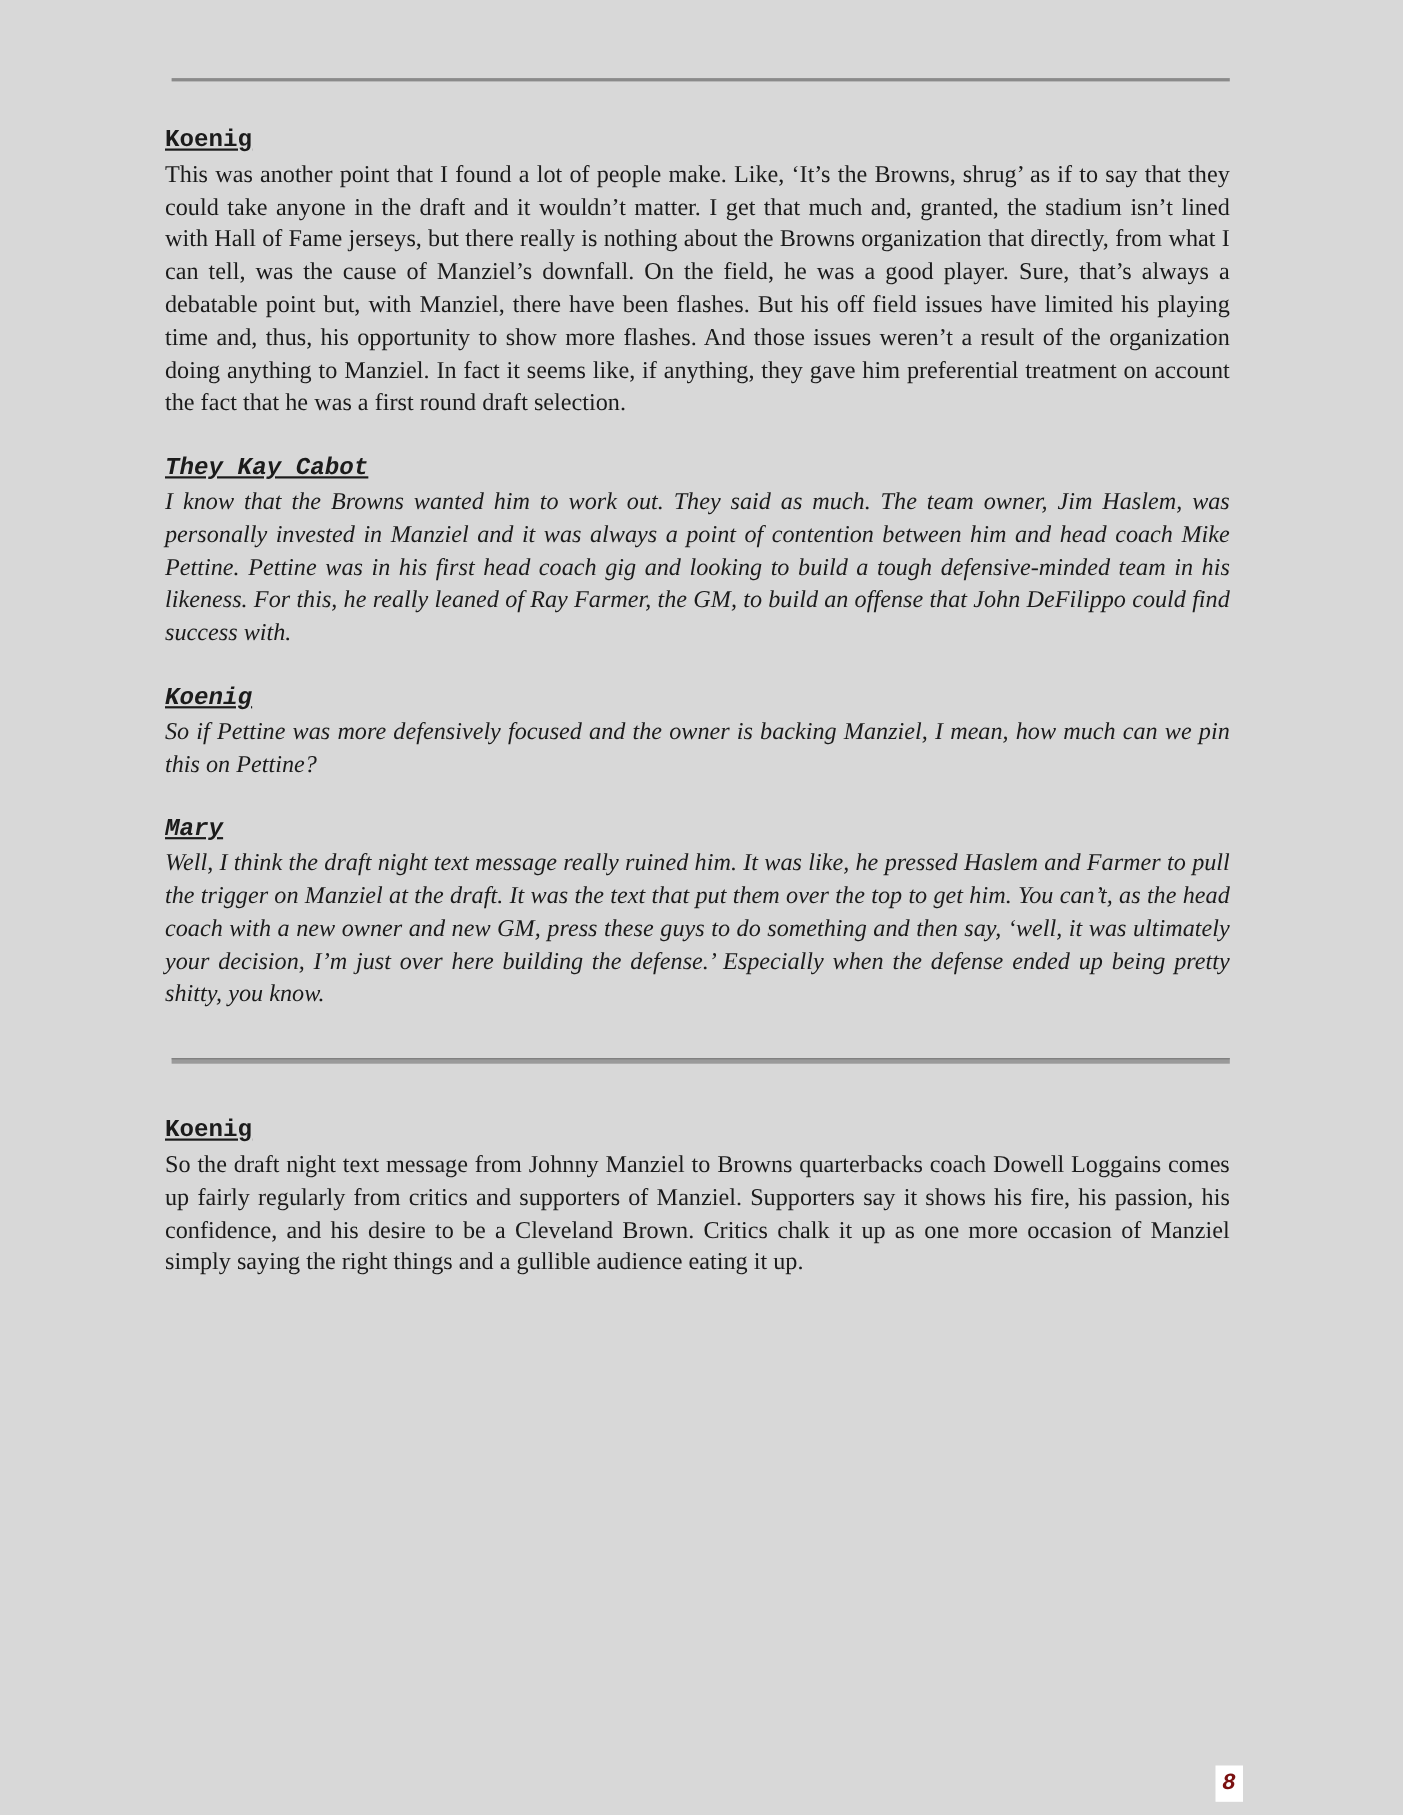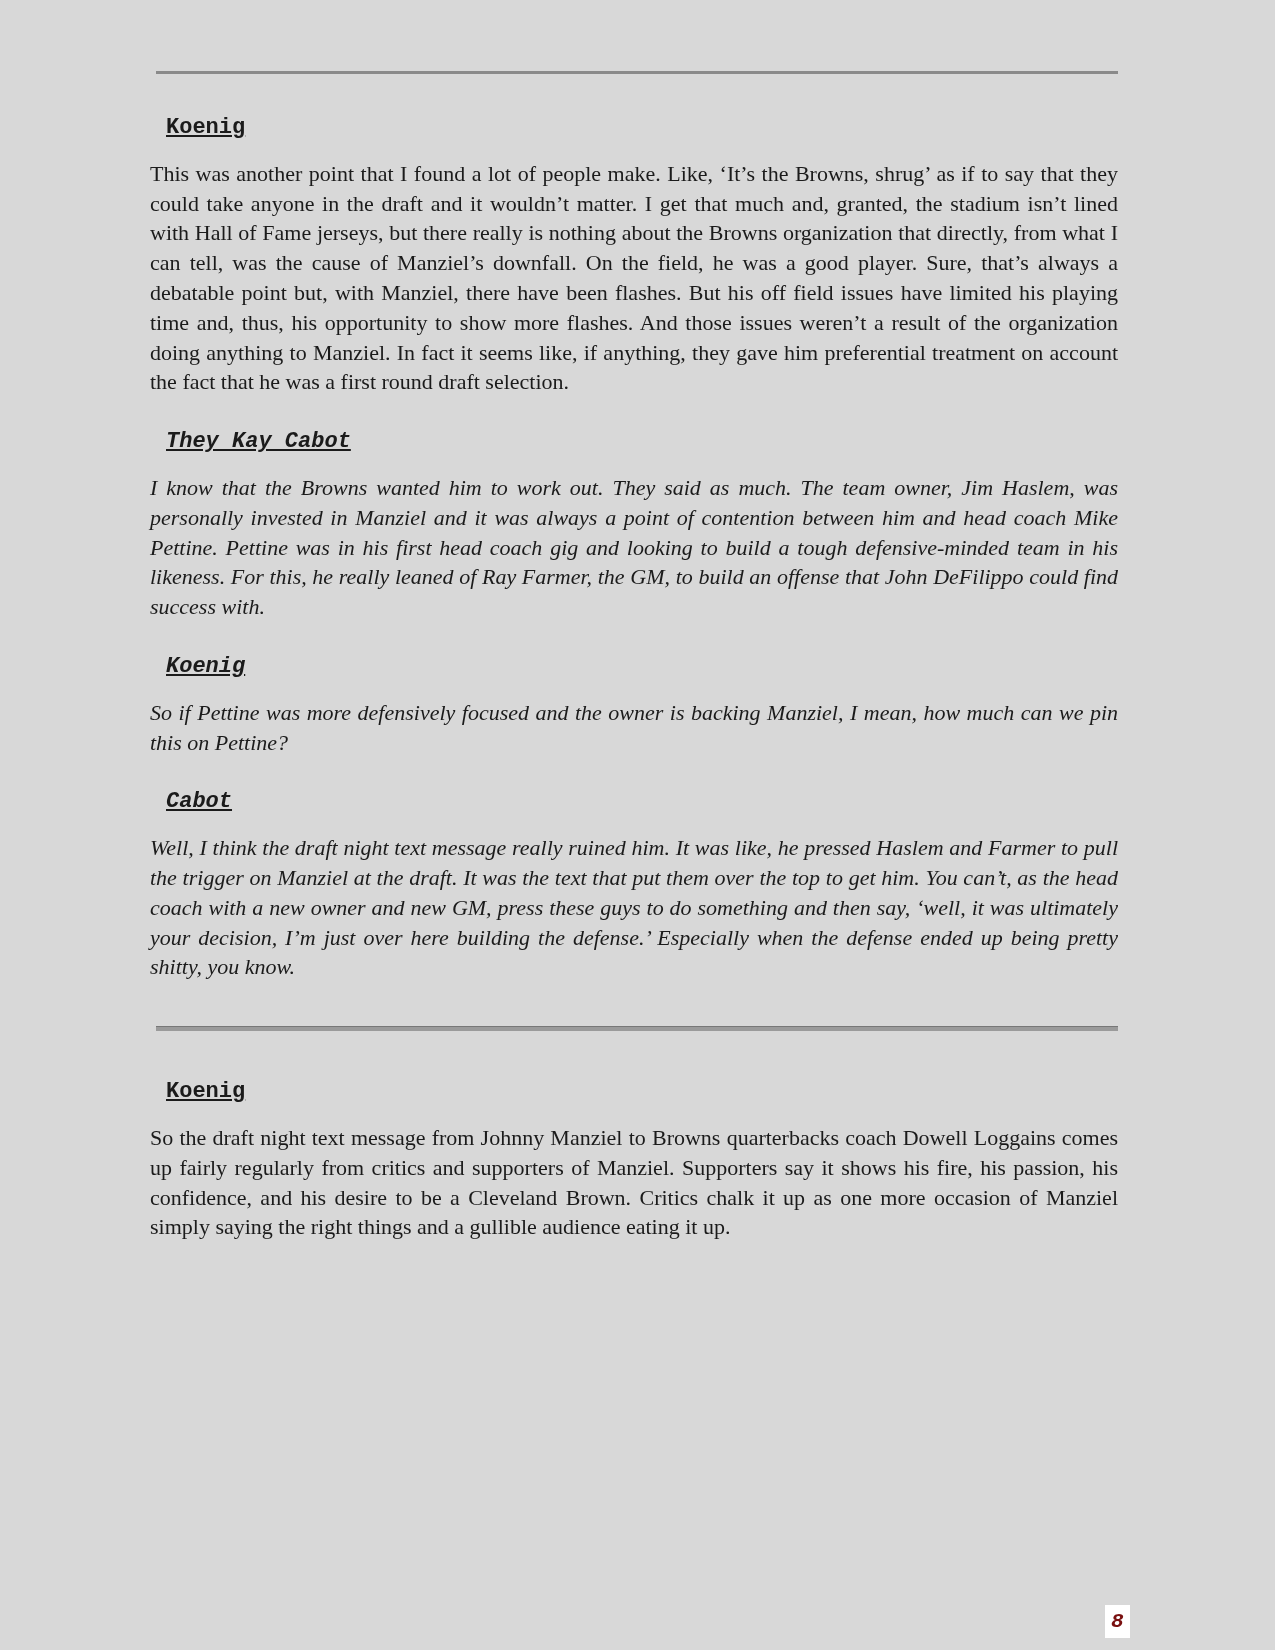--- a/index.html
+++ b/index.html
@@ -44,21 +44,21 @@
     margin-top: 39px;
   }
   .section.last {
     margin-top: 46px;
   }
   .speaker {
     font-size: 22px;
     line-height: 29.8px;
     font-weight: bold;
     text-decoration: underline;
-    margin: 16px;
+    margin: 0;
   }
   .para {
     font-size: 22px;
     line-height: 29.8px;
     margin: 0;
     text-align: justify;
     font-family: Liberation Serif, serif;
   }
   .italic {
     font-style: italic;
@@ -106,21 +106,21 @@
       <p class="speaker italic">They Kay Cabot</p>
       <p class="para italic">I know that the Browns wanted him to work out. They said as much. The team owner, Jim Haslem, was personally invested in Manziel and it was always a point of contention between him and head coach Mike Pettine. Pettine was in his first head coach gig and looking to build a tough defensive-minded team in his likeness. For this, he really leaned of Ray Farmer, the GM, to build an offense that John DeFilippo could find success with.</p>
     </div>
 
     <div class="section">
       <p class="speaker italic">Koenig</p>
       <p class="para italic">So if Pettine was more defensively focused and the owner is backing Manziel, I mean, how much can we pin this on Pettine?</p>
     </div>
 
     <div class="section">
-      <p class="speaker italic">Cabot</p>
+      <p class="speaker italic">Mary</p>
       <p class="para italic">Well, I think the draft night text message really ruined him. It was like, he pressed Haslem and Farmer to pull the trigger on Manziel at the draft. It was the text that put them over the top to get him. You can’t, as the head coach with a new owner and new GM, press these guys to do something and then say, ‘well, it was ultimately your decision, I’m just over here building the defense.’ Especially when the defense ended up being pretty shitty, you know.</p>
     </div>
 
     <div class="rule divider"></div>
 
     <div class="section last">
       <p class="speaker">Koenig</p>
       <p class="para">So the draft night text message from Johnny Manziel to Browns quarterbacks coach Dowell Loggains comes up fairly regularly from critics and supporters of Manziel. Supporters say it shows his fire, his passion, his confidence, and his desire to be a Cleveland Brown. Critics chalk it up as one more occasion of Manziel simply saying the right things and a gullible audience eating it up.</p>
     </div>
 

